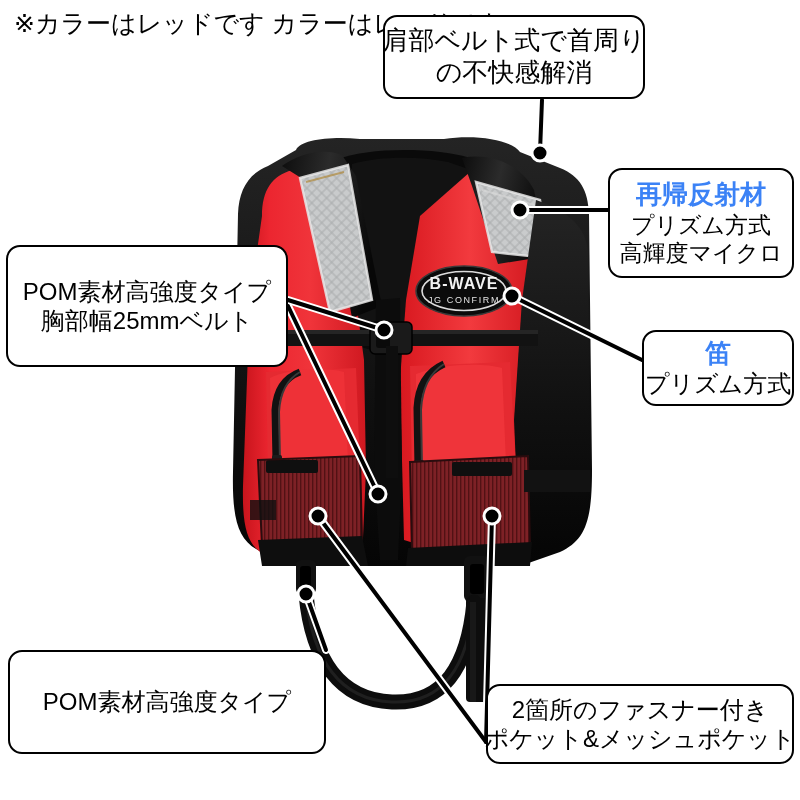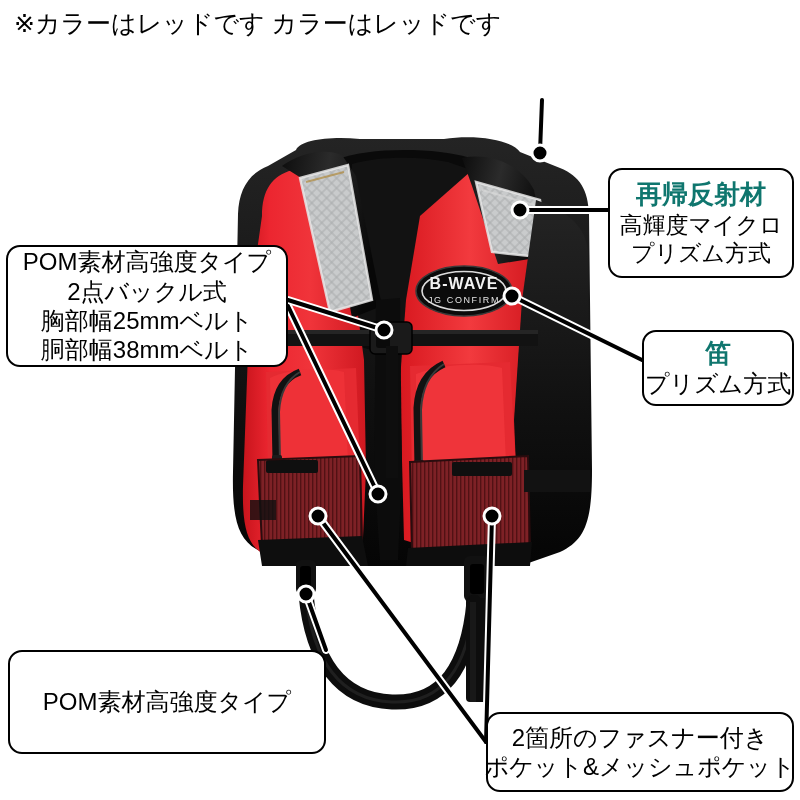--- a/index.html
+++ b/index.html
@@ -21,34 +21,34 @@
     border-radius:14px;
     box-sizing:border-box;
     display:flex;flex-direction:column;
     align-items:center;justify-content:center;
     text-align:center;
     line-height:1.22;
     z-index:40;
   }
   .callout .ln{display:block;white-space:nowrap;}
   .b{font-weight:normal;}
-  .red{color:#0f766e;font-weight:bold;}
+  .red{color:#3b82f6;font-weight:bold;}
 
   
   .plaintext{
     position:absolute;text-align:center;line-height:1.25;
     font-size:25px;z-index:40;white-space:nowrap;
   }
 
   #c-top{left:383px;top:15px;width:262px;height:84px;font-size:26px;}
   #c-reflect{left:608px;top:168px;width:186px;height:110px;font-size:23px;}
   #c-whistle{left:642px;top:330px;width:152px;height:76px;font-size:24px;}
   #c-pom1{left:6px;top:245px;width:282px;height:122px;font-size:24px;}
   #c-pom2{left:8px;top:650px;width:318px;height:104px;font-size:24px;}
-  #c-pockets{left:486px;top:712px;width:308px;height:80px;font-size:24px;}
+  #c-pockets{left:486px;top:684px;width:308px;height:80px;font-size:24px;}
   svg{display:block;}
 </style>
 </head>
 <body>
 
 <div id="root">
 
   <svg id="product" viewBox="0 0 800 800">
     <defs>
       <linearGradient id="redG" x1="0" y1="0" x2="1" y2="0">
@@ -211,37 +211,39 @@
       <circle cx="492" cy="516" r="8"></circle>
       <circle cx="318" cy="516" r="8"></circle>
     </g>
   </svg>
 
   <div class="plaintext" style="left:14px;top:8px;width:290px;">
     <span class="ln">※カラーはレッドです</span>
     <span class="ln">カラーはレッドです</span>
   </div>
 
+  <div class="callout" id="c-top">
+    <span class="ln">肩部ベルト式で首周り</span>
+    <span class="ln">の不快感解消</span>
+  </div>
 
   <div class="callout" id="c-reflect">
     <span class="ln red" style="font-size:26px">再帰反射材</span>
+    <span class="ln">プリズム方式</span>
     <span class="ln">高輝度マイクロ</span>
-    <span class="ln">プリズム方式</span>
   </div>
 
   <div class="callout" id="c-whistle">
     <span class="ln red" style="font-size:26px">笛</span>
     <span class="ln">プリズム方式</span>
   </div>
 
   <div class="callout" id="c-pom1">
     <span class="ln">POM素材高強度タイプ</span>
-    <span class="ln">2点バックル式</span>
     <span class="ln b">胸部幅25mmベルト</span>
-    <span class="ln b">胴部幅38mmベルト</span>
   </div>
 
   <div class="callout" id="c-pom2">
     <span class="ln">POM素材高強度タイプ</span>
   </div>
 
   <div class="callout" id="c-pockets">
     <span class="ln">2箇所のファスナー付き</span>
     <span class="ln">ポケット&amp;メッシュポケット</span>
   </div>

